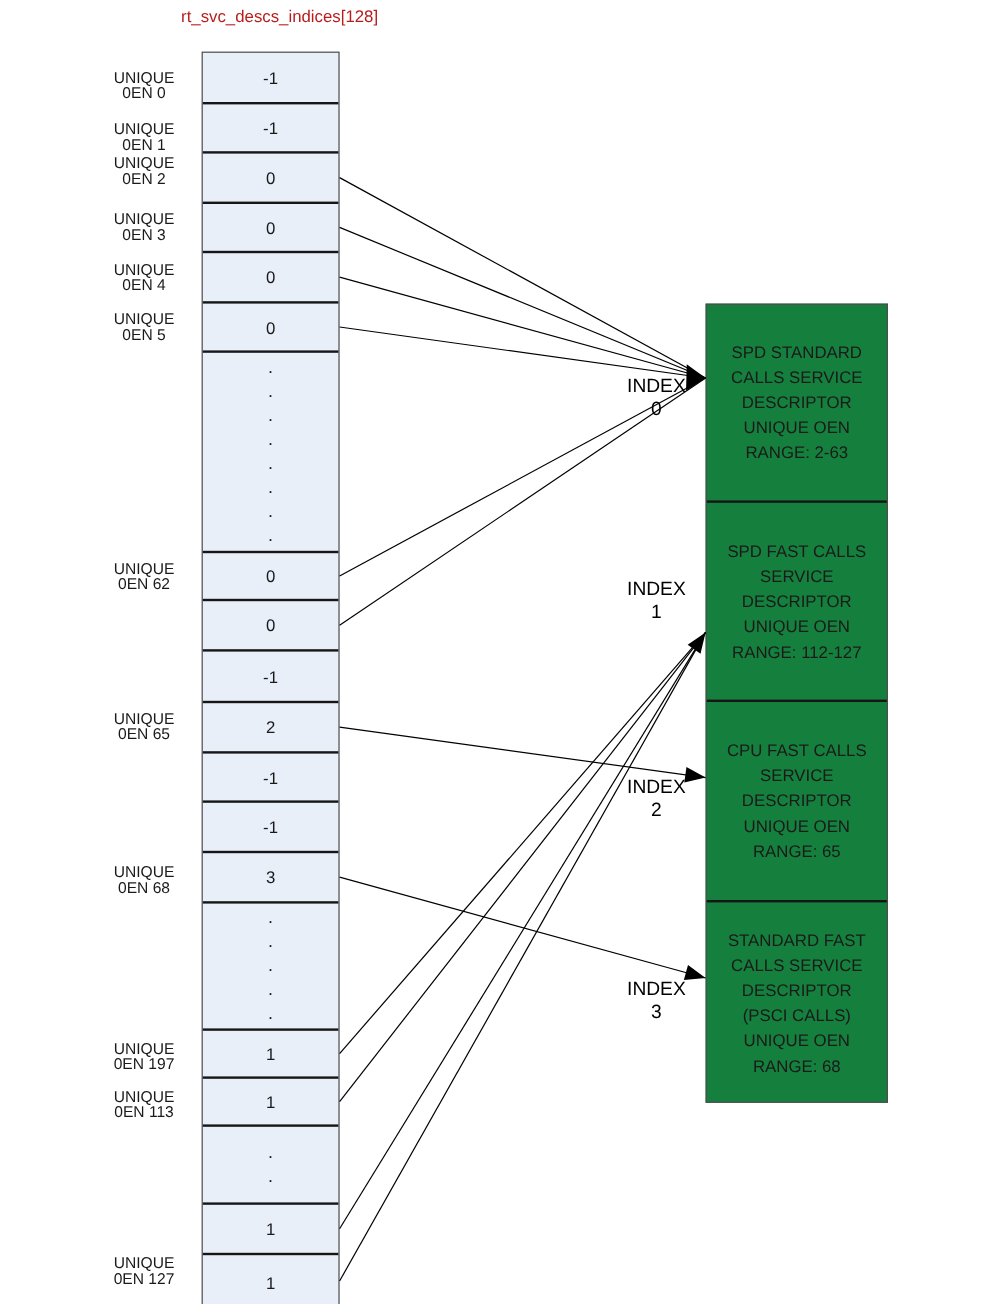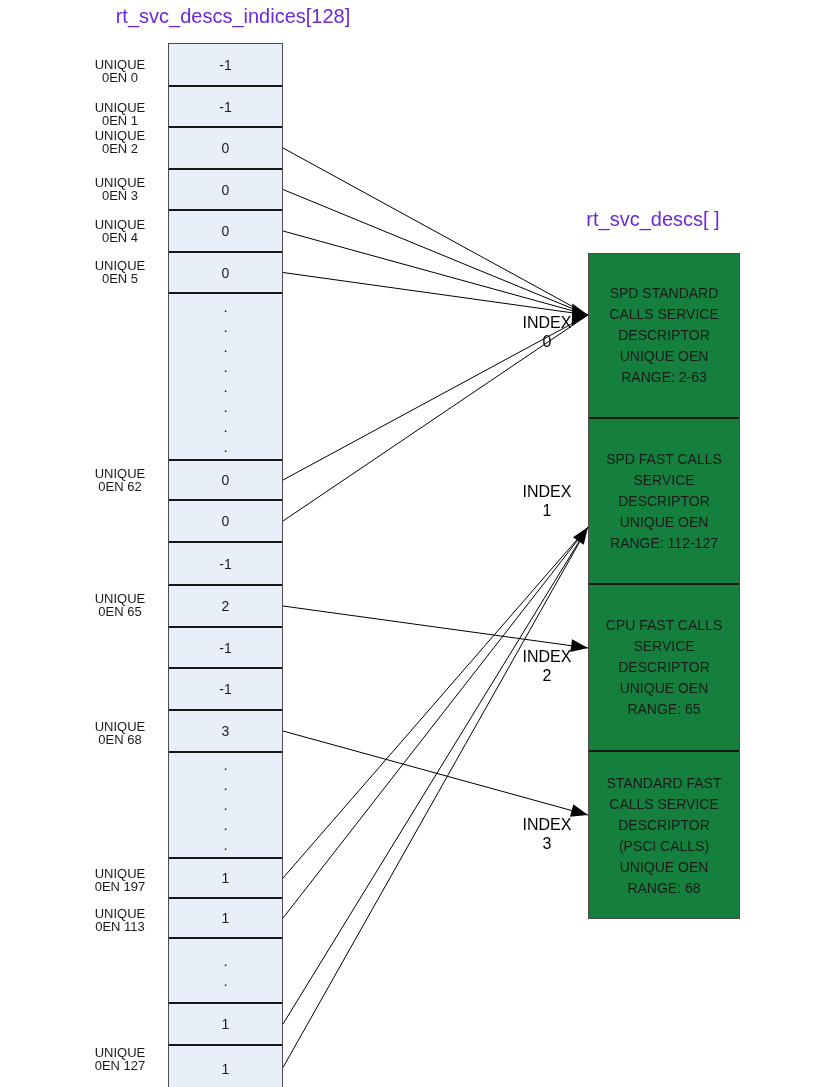--- a/index.html
+++ b/index.html
@@ -1,20 +1,20 @@
 <!DOCTYPE html>
 <html><head>
 <meta charset="utf-8">
 <style>
   html,body{margin:0;padding:0;background:#fff;}
   .stage{
     position:relative;width:827px;height:1087px;background:#ffffff;
     font-family:"Liberation Sans",sans-serif;color:#1a1a1a;overflow:hidden;
   }
-  .title{position:absolute;font-size:20px;text-align:center;color:#6d28d9;}
+  .title{position:absolute;font-size:14px;text-align:center;color:#b91c1c;}
   .left-title{left:83px;top:5px;width:300px;}
   .right-title{left:503px;top:208px;width:300px;}
 
   #left-column{
     position:absolute;left:168px;top:43px;width:115px;height:1047px;
     border:1px solid #4d4d4d;box-sizing:border-box;background:#e9eff9;z-index:1;
   }
   .cell{
     box-sizing:border-box;border-bottom:2px solid #161616;
     display:flex;align-items:center;justify-content:center;font-size:14px;
@@ -48,21 +48,20 @@
 
   #connectors{position:absolute;left:0;top:0;z-index:2;pointer-events:none;}
   #connectors line{stroke:#000000;stroke-width:1;}
   #connectors polygon{fill:#000000;}
 </style>
 </head>
 <body>
 
 <div class="stage">
   <div class="title left-title">rt_svc_descs_indices[128]</div>
-  <div class="title right-title">rt_svc_descs[ ]</div>
   <div id="left-column">
       <div class="cell" style="height: 43px;">
         <span>-1</span>
       </div>
       <div class="cell" style="height: 41px;">
         <span>-1</span>
       </div>
       <div class="cell" style="height: 42px;">
         <span>0</span>
       </div>

